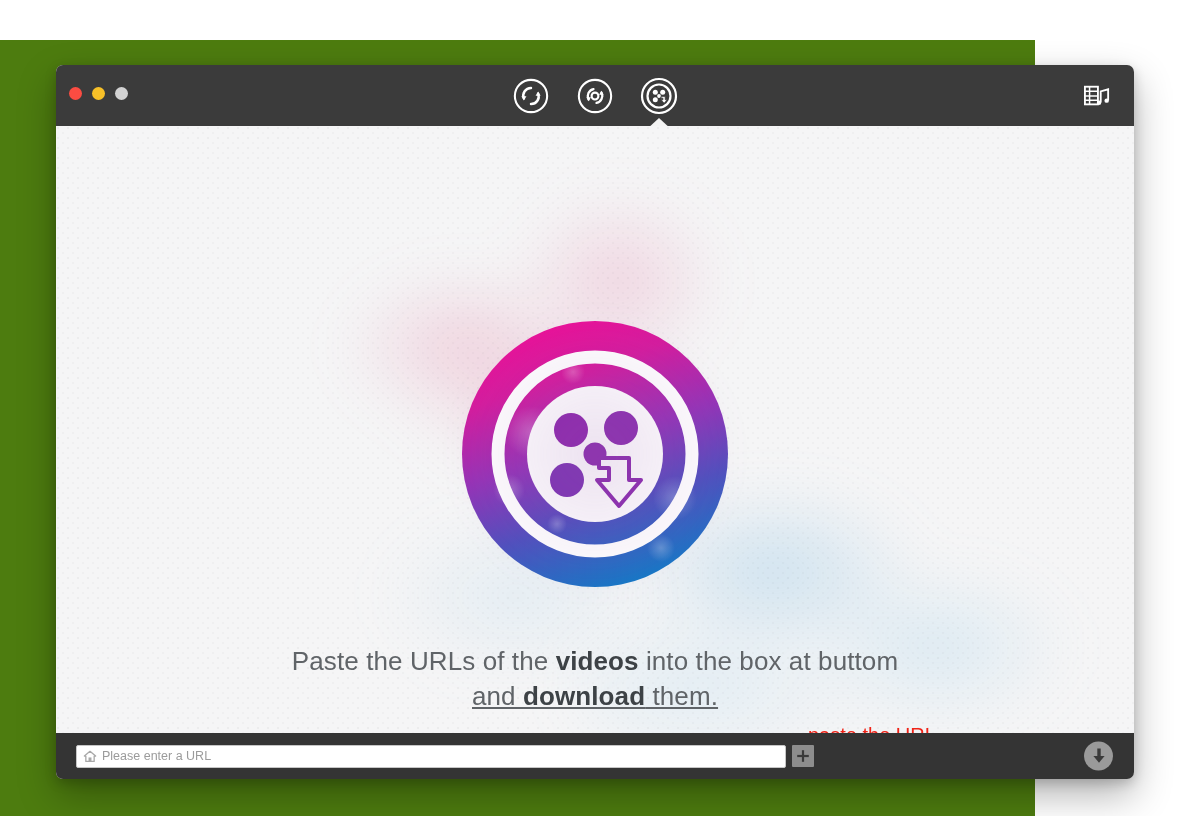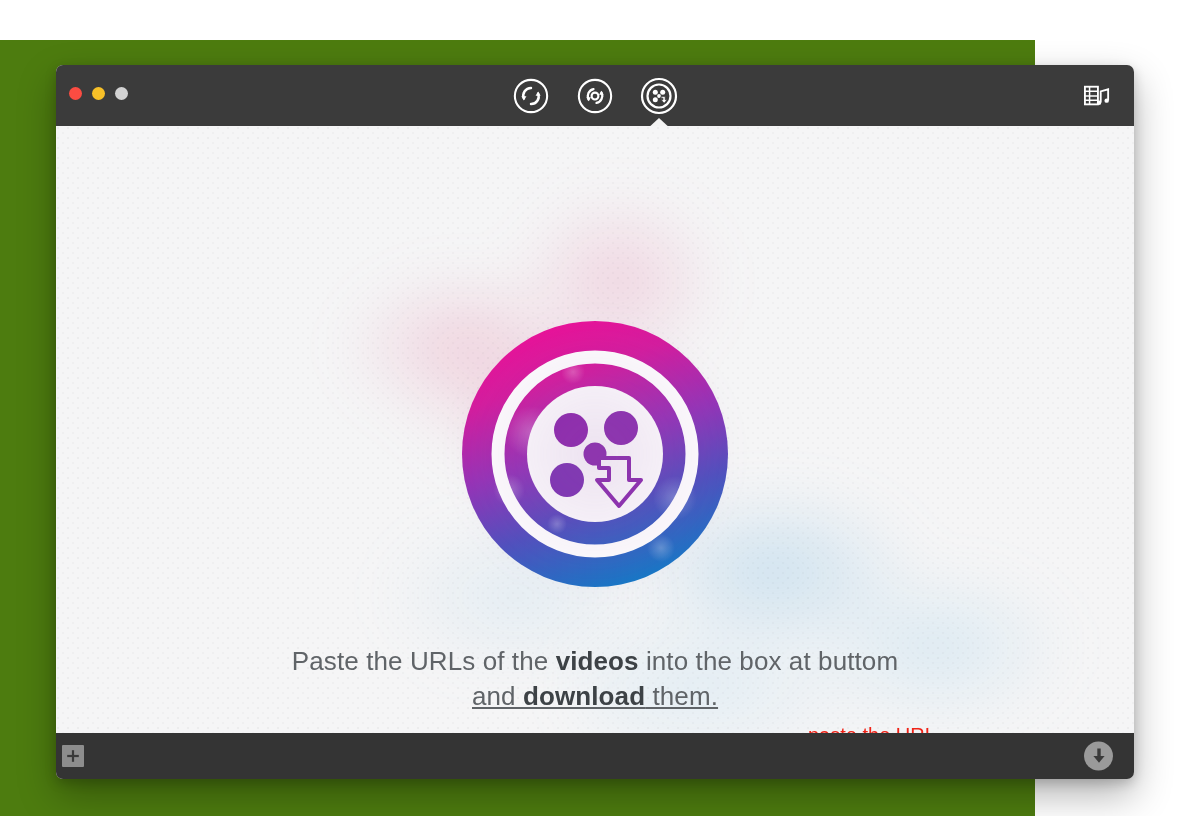--- a/index.html
+++ b/index.html
@@ -385,20 +385,29 @@
         <line x1="691" y1="597" x2="557" y2="684" stroke="#ee2316" stroke-width="4.5" stroke-linecap="round"></line>
         <path d="M539 694 l26 -13.5 l6 14.5 z" fill="#ee2316"></path>
       </svg>
 
       <div id="annotation">paste the URL</div>
 
     </div>
 
     <div id="bottombar">
 
+      <div id="url-input">
+        <span id="home-icon">
+          <svg width="14" height="13" viewBox="0 0 16 15">
+            <path d="M8 1.5 L14.5 7 L12.8 7 L12.8 13.2 L3.2 13.2 L3.2 7 L1.5 7 Z" fill="none" stroke="#a8a8a8" stroke-width="1.5" stroke-linejoin="round"></path>
+            <rect x="6.3" y="8.6" width="3.4" height="4.6" fill="#a8a8a8"></rect>
+          </svg>
+        </span>
+        <span id="url-placeholder">Please enter a URL</span>
+      </div>
 
       <div id="add-btn">
         <svg width="14" height="14" viewBox="0 0 14 14">
           <line x1="7" y1="1.2" x2="7" y2="12.8" stroke="#3a3a3a" stroke-width="2.2"></line>
           <line x1="1.2" y1="7" x2="12.8" y2="7" stroke="#3a3a3a" stroke-width="2.2"></line>
         </svg>
       </div>
 
       <div id="download-btn">
         <svg width="16" height="17" viewBox="0 0 16 17">

